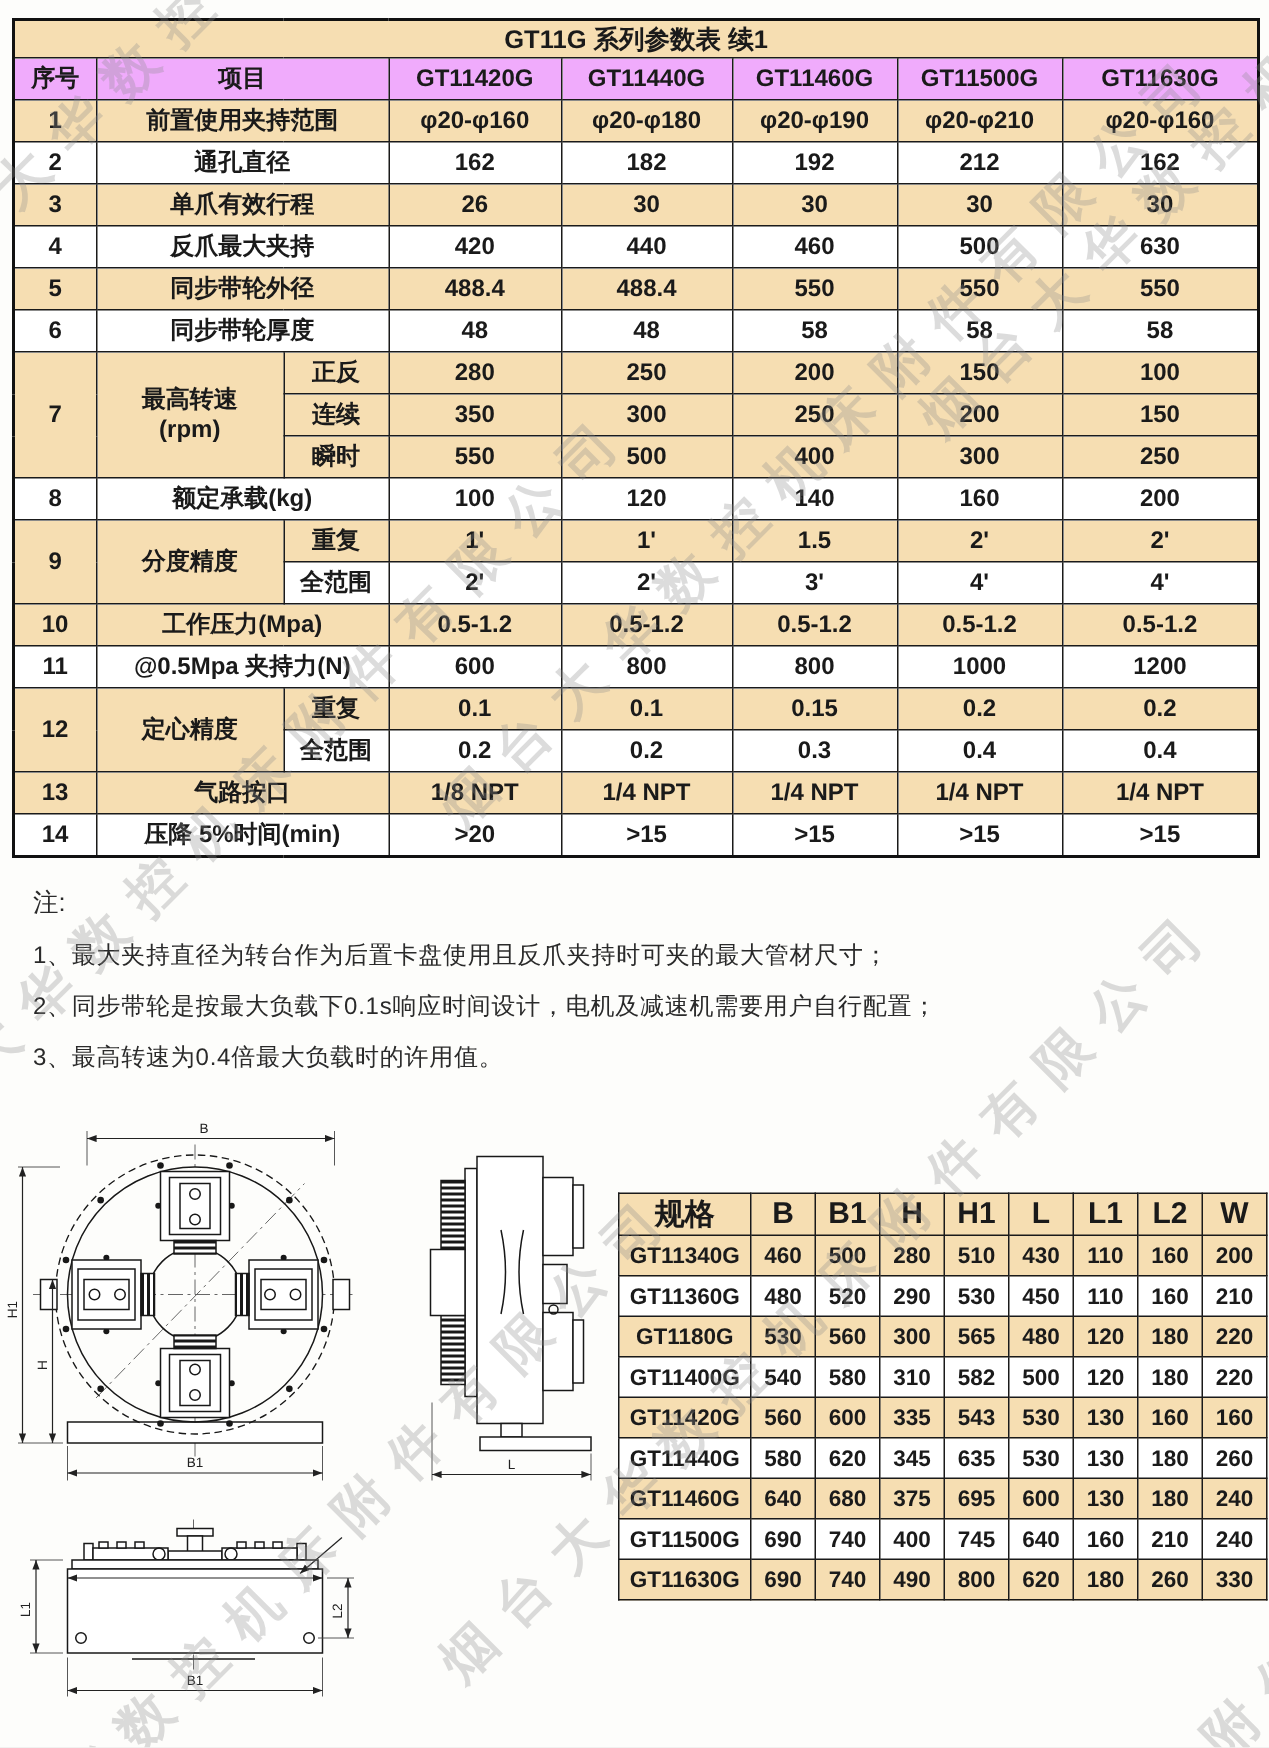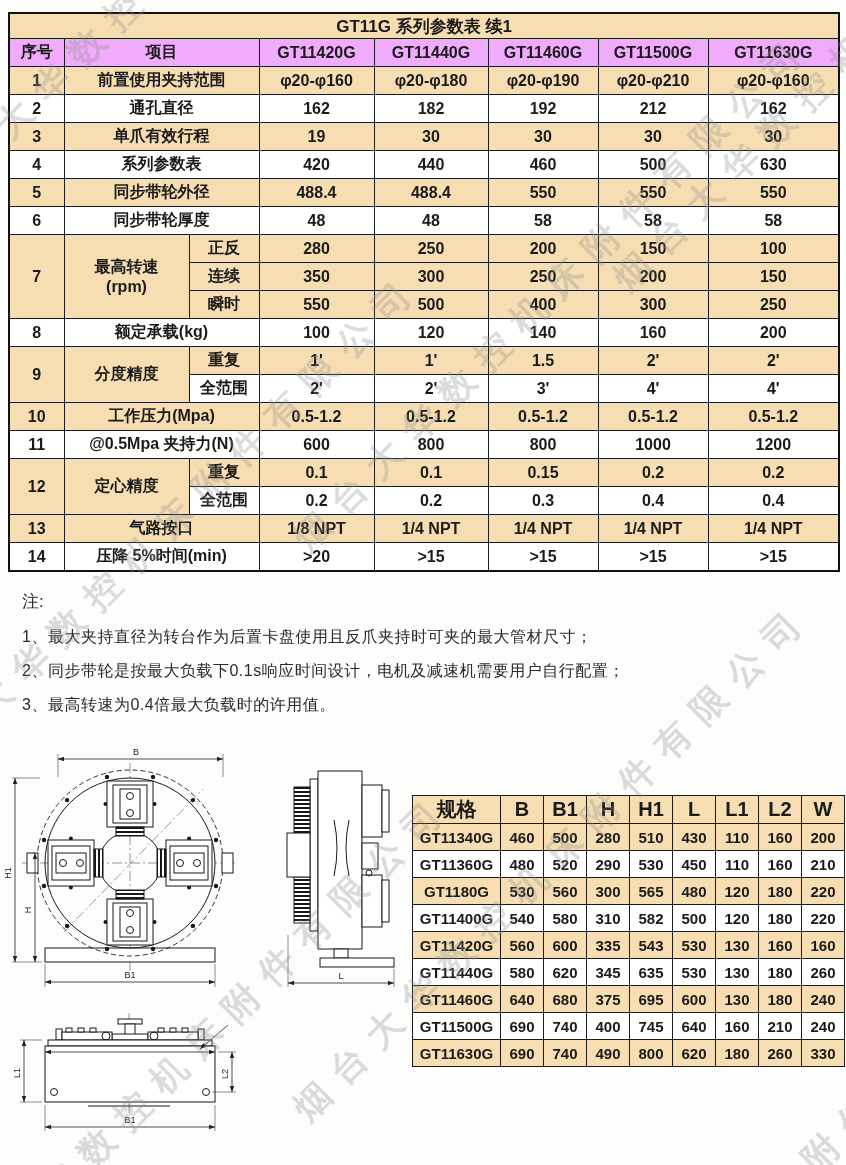--- a/index.html
+++ b/index.html
@@ -85,29 +85,29 @@
       <td colspan="2">通孔直径</td>
       <td>162</td>
       <td>182</td>
       <td>192</td>
       <td>212</td>
       <td>162</td>
     </tr>
     <tr class="beige">
       <td>3</td>
       <td colspan="2">单爪有效行程</td>
-      <td>19</td>
+      <td>26</td>
       <td>30</td>
       <td>30</td>
       <td>30</td>
       <td>30</td>
     </tr>
     <tr>
       <td>4</td>
-      <td colspan="2">系列参数表</td>
+      <td colspan="2">反爪最大夹持</td>
       <td>420</td>
       <td>440</td>
       <td>460</td>
       <td>500</td>
       <td>630</td>
     </tr>
     <tr class="beige">
       <td>5</td>
       <td colspan="2">同步带轮外径</td>
       <td>488.4</td>

